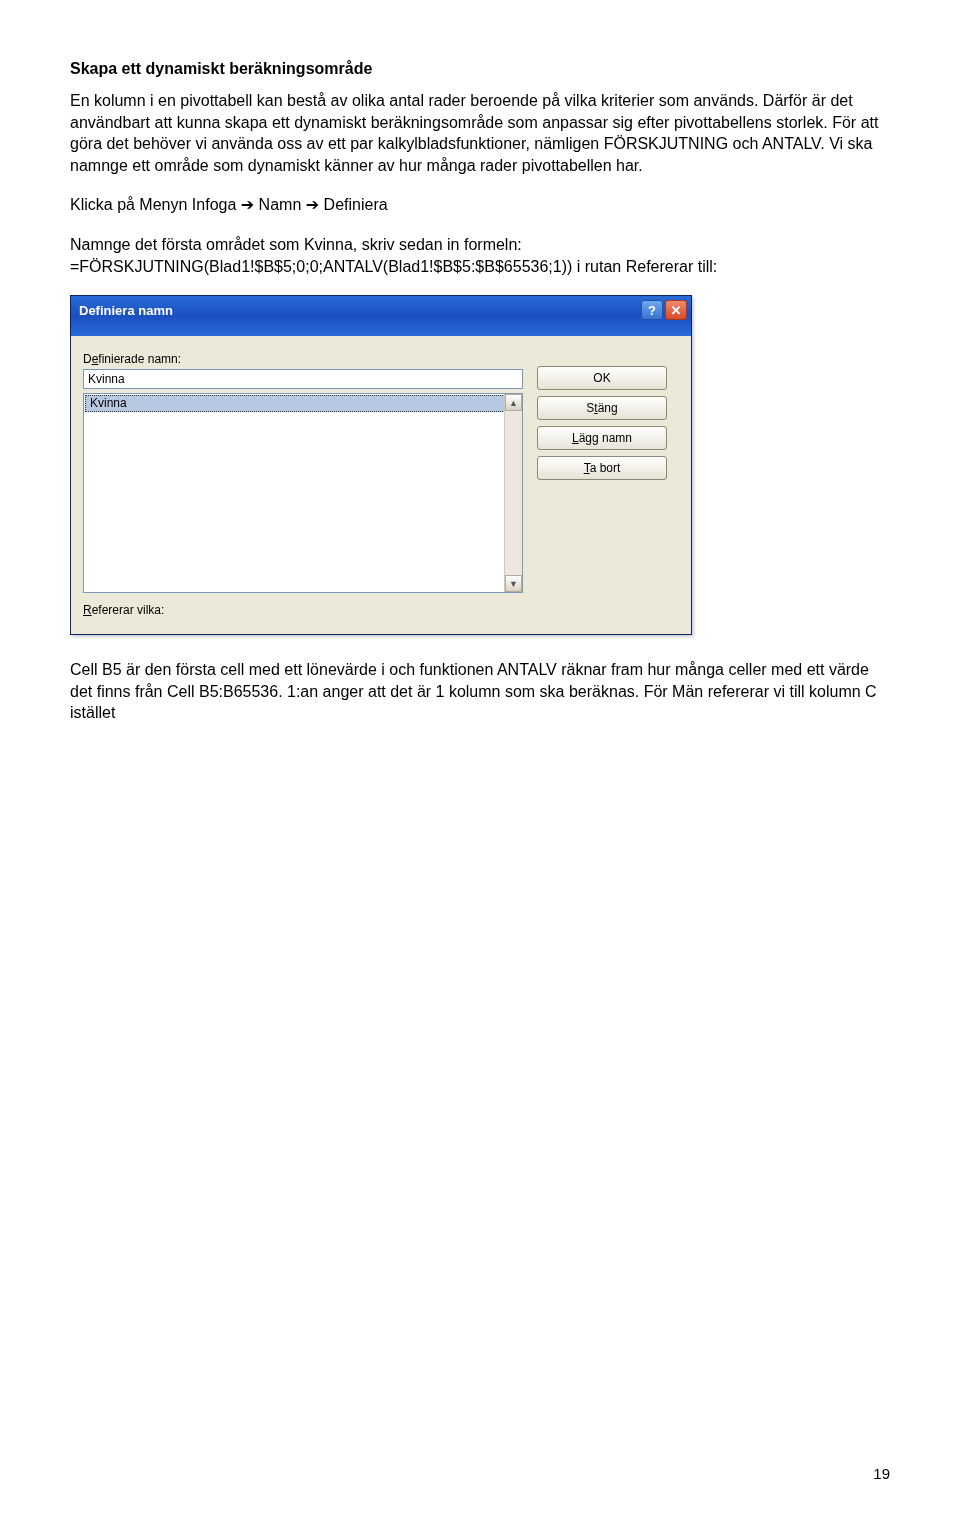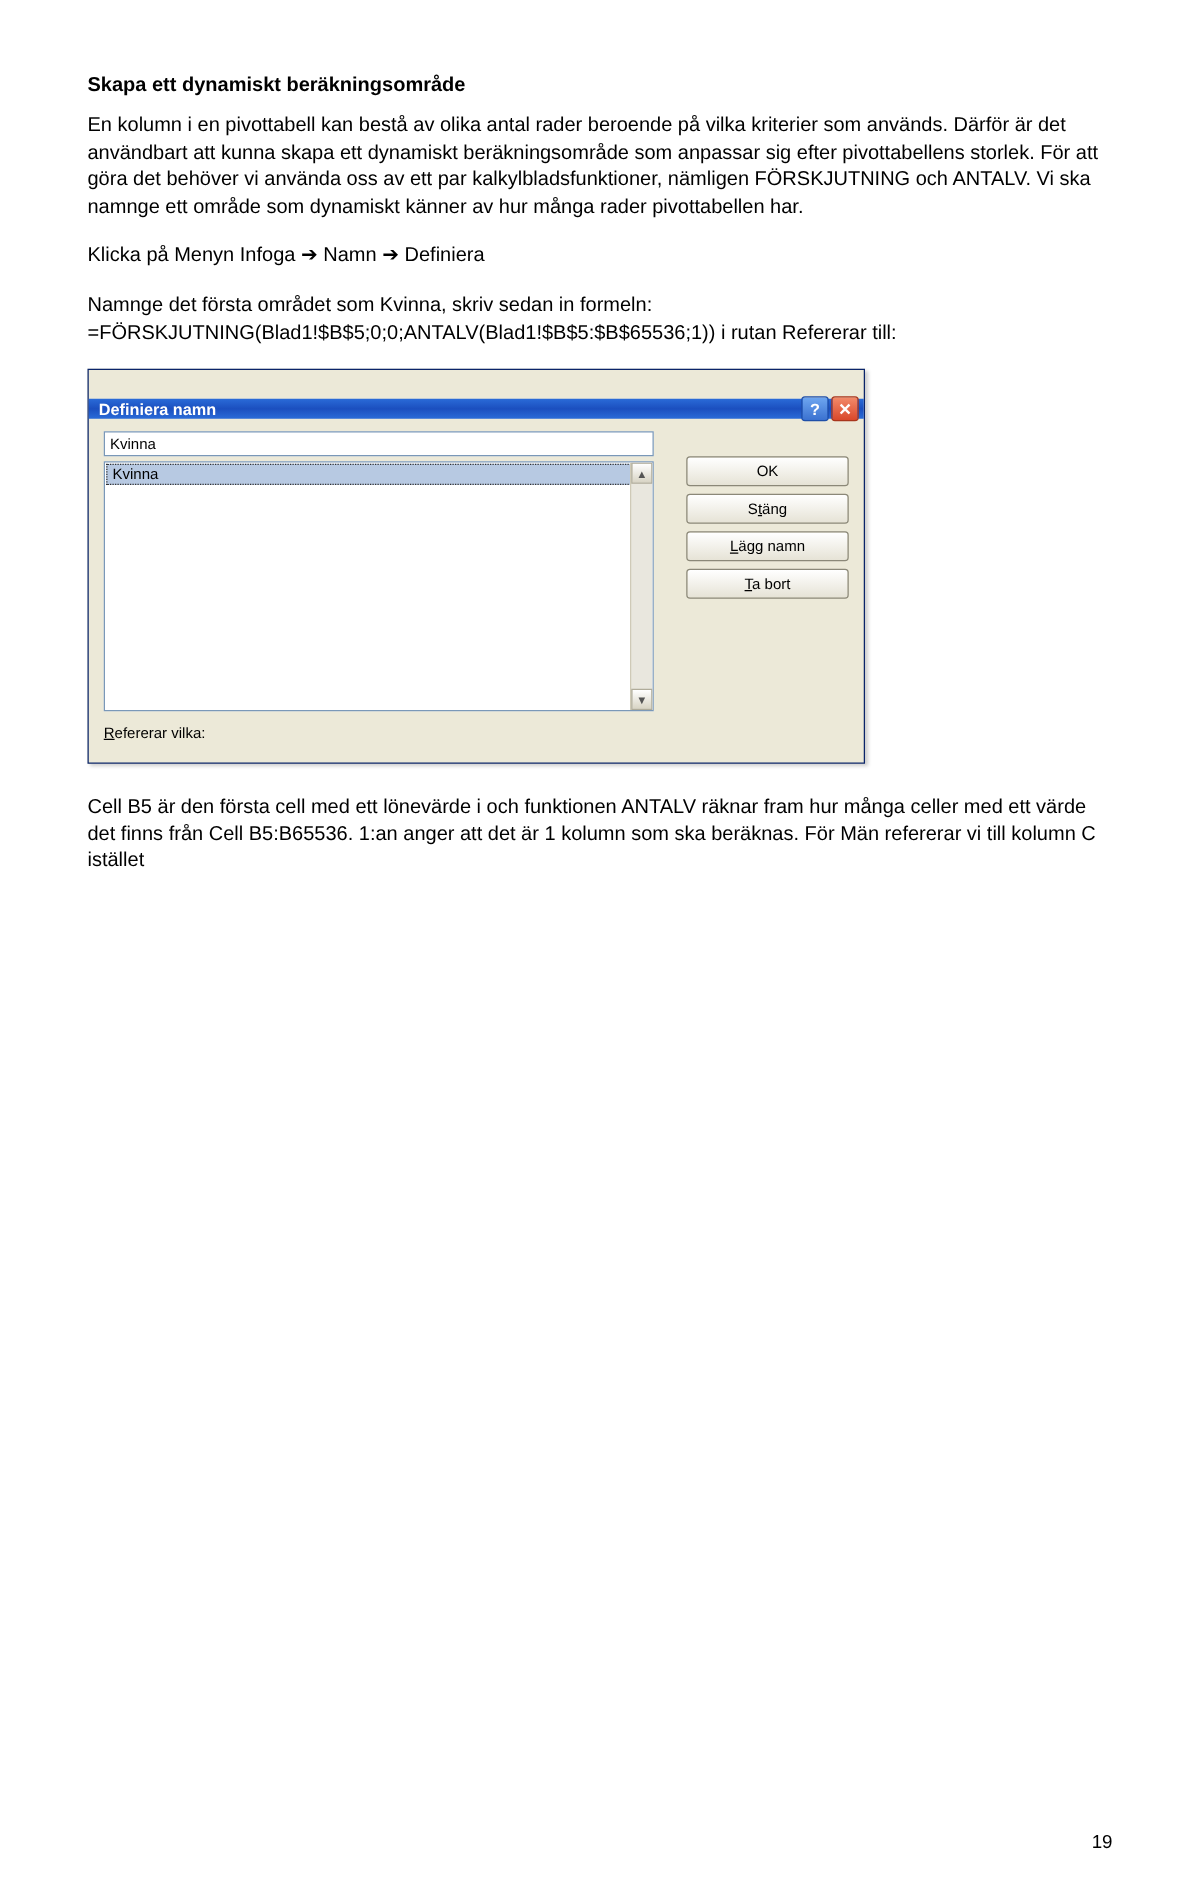--- a/index.html
+++ b/index.html
@@ -27,30 +27,29 @@
   .dialog {
     width: 620px;
     border: 1px solid #0a246a;
     background: #ece9d8;
     font-family: Tahoma, sans-serif;
     font-size: 12px;
     margin: 4px 0 24px 0;
     box-shadow: 2px 2px 3px rgba(0,0,0,0.2);
   }
   .titlebar {
-    height: 16px;
+    height: 28px;
     background: linear-gradient(to bottom, #2a6bd8 0%, #1b4fbf 50%, #2a6bd8 100%);
     color: #fff;
     display: flex;
     align-items: center;
     justify-content: space-between;
-    padding: 0 4px 0 8px;
+    padding: 0 4px 12px 8px;
     font-weight: bold;
     font-size: 13px;
-    margin-top: 23px;
   }
   .titlebar-buttons {
     display: flex;
     gap: 2px;
   }
   .tbtn {
     width: 22px;
     height: 20px;
     background: linear-gradient(to bottom,#6ea6f0,#3b72d0);
     border: 1px solid #1f4fa8;
@@ -146,21 +145,21 @@
     width: 22px;
     height: 20px;
     border-left: 1px solid #b0ac9a;
     background: linear-gradient(to bottom,#fdfdfb,#e3e0d1);
     display:flex;align-items:center;justify-content:center;
     box-sizing: border-box;
   }
   .ref-btn svg { width:13px;height:13px; }
   .btn-col {
     position: absolute;
-    right: 12px;
+    right: 24px;
     top: 30px;
     display: flex;
     flex-direction: column;
     gap: 6px;
   }
   .winbtn {
     width: 130px;
     height: 24px;
     background: linear-gradient(to bottom,#fff,#e6e3d6);
     border: 1px solid #8b8878;
@@ -196,20 +195,23 @@
 
 <div class="dialog">
   <div class="titlebar">
     <span>Definiera namn</span>
     <div class="titlebar-buttons">
       <div class="tbtn">?</div>
       <div class="tbtn close">✕</div>
     </div>
   </div>
   <div class="dialog-body">
+    <label class="field-label">
+      <span>D</span><span class="underline">e</span><span>finierade namn:</span>
+    </label>
     <input class="text-input" type="text" value="Kvinna" style="">
     <div class="listbox">
       <div class="listbox-item">Kvinna</div>
       <div class="listbox-scroll">
         <div class="scroll-btn">▲</div>
         <div class="scroll-btn down">▼</div>
       </div>
     </div>
 
     <label class="field-label" style="margin-top:10px;">

